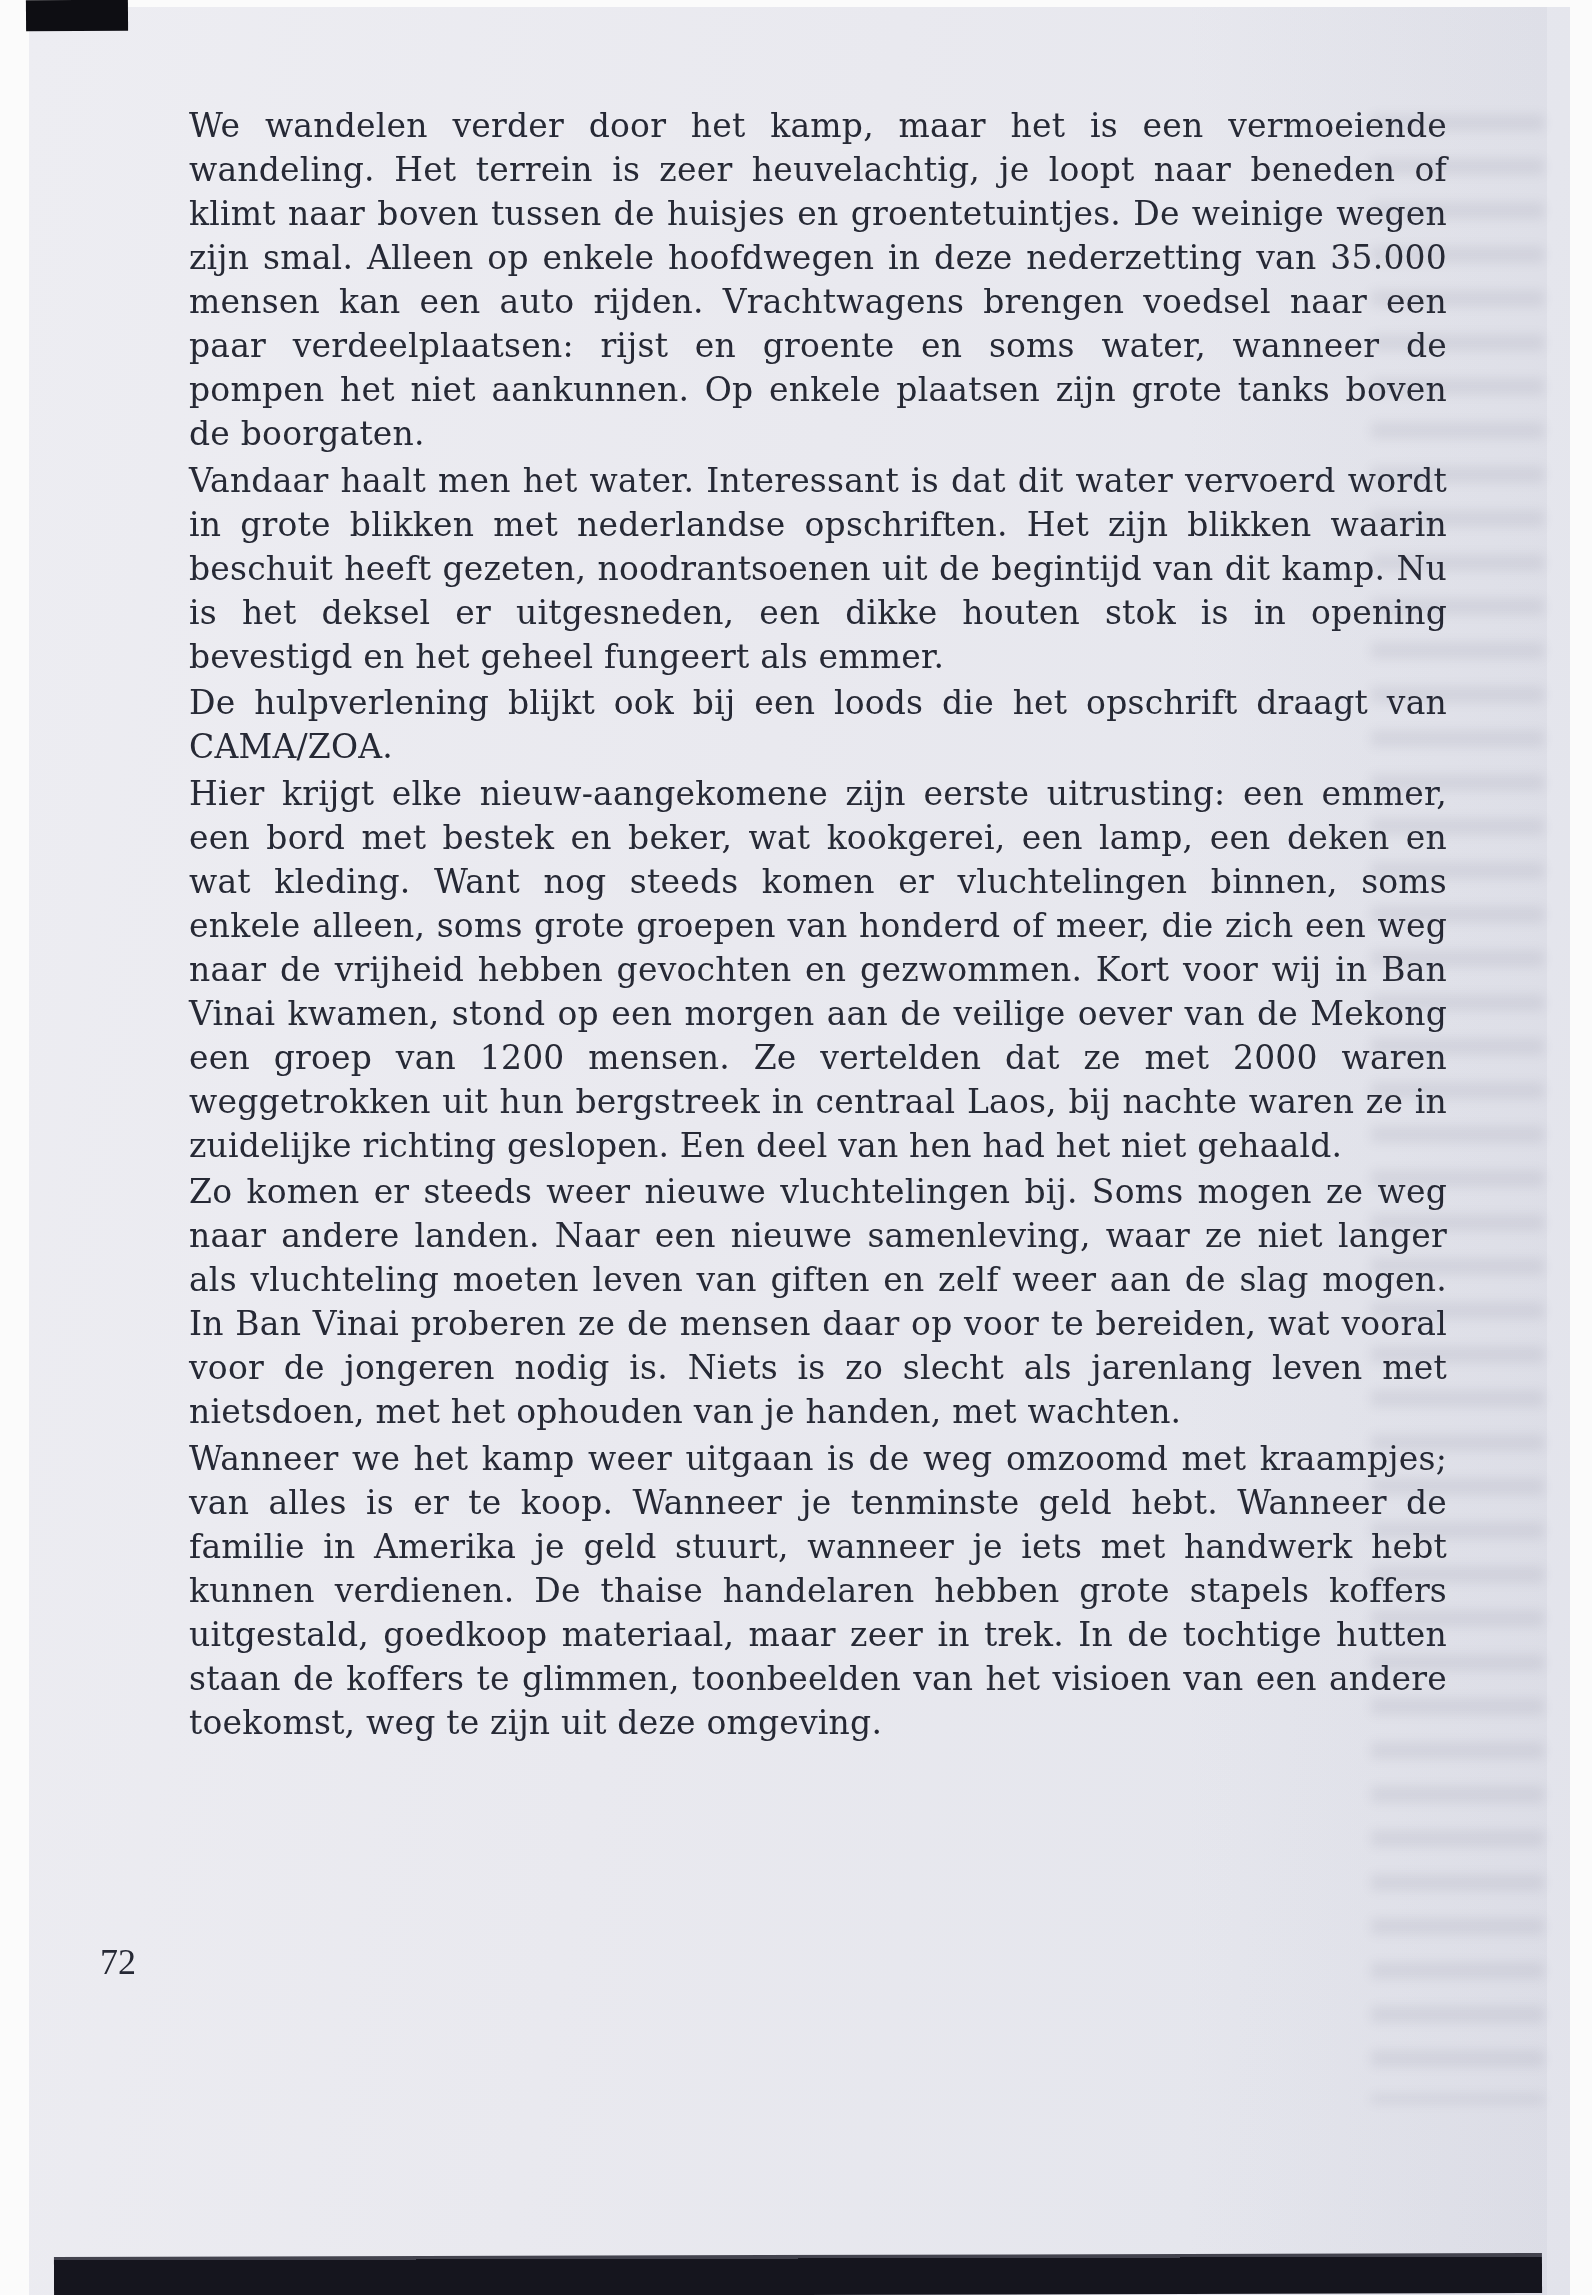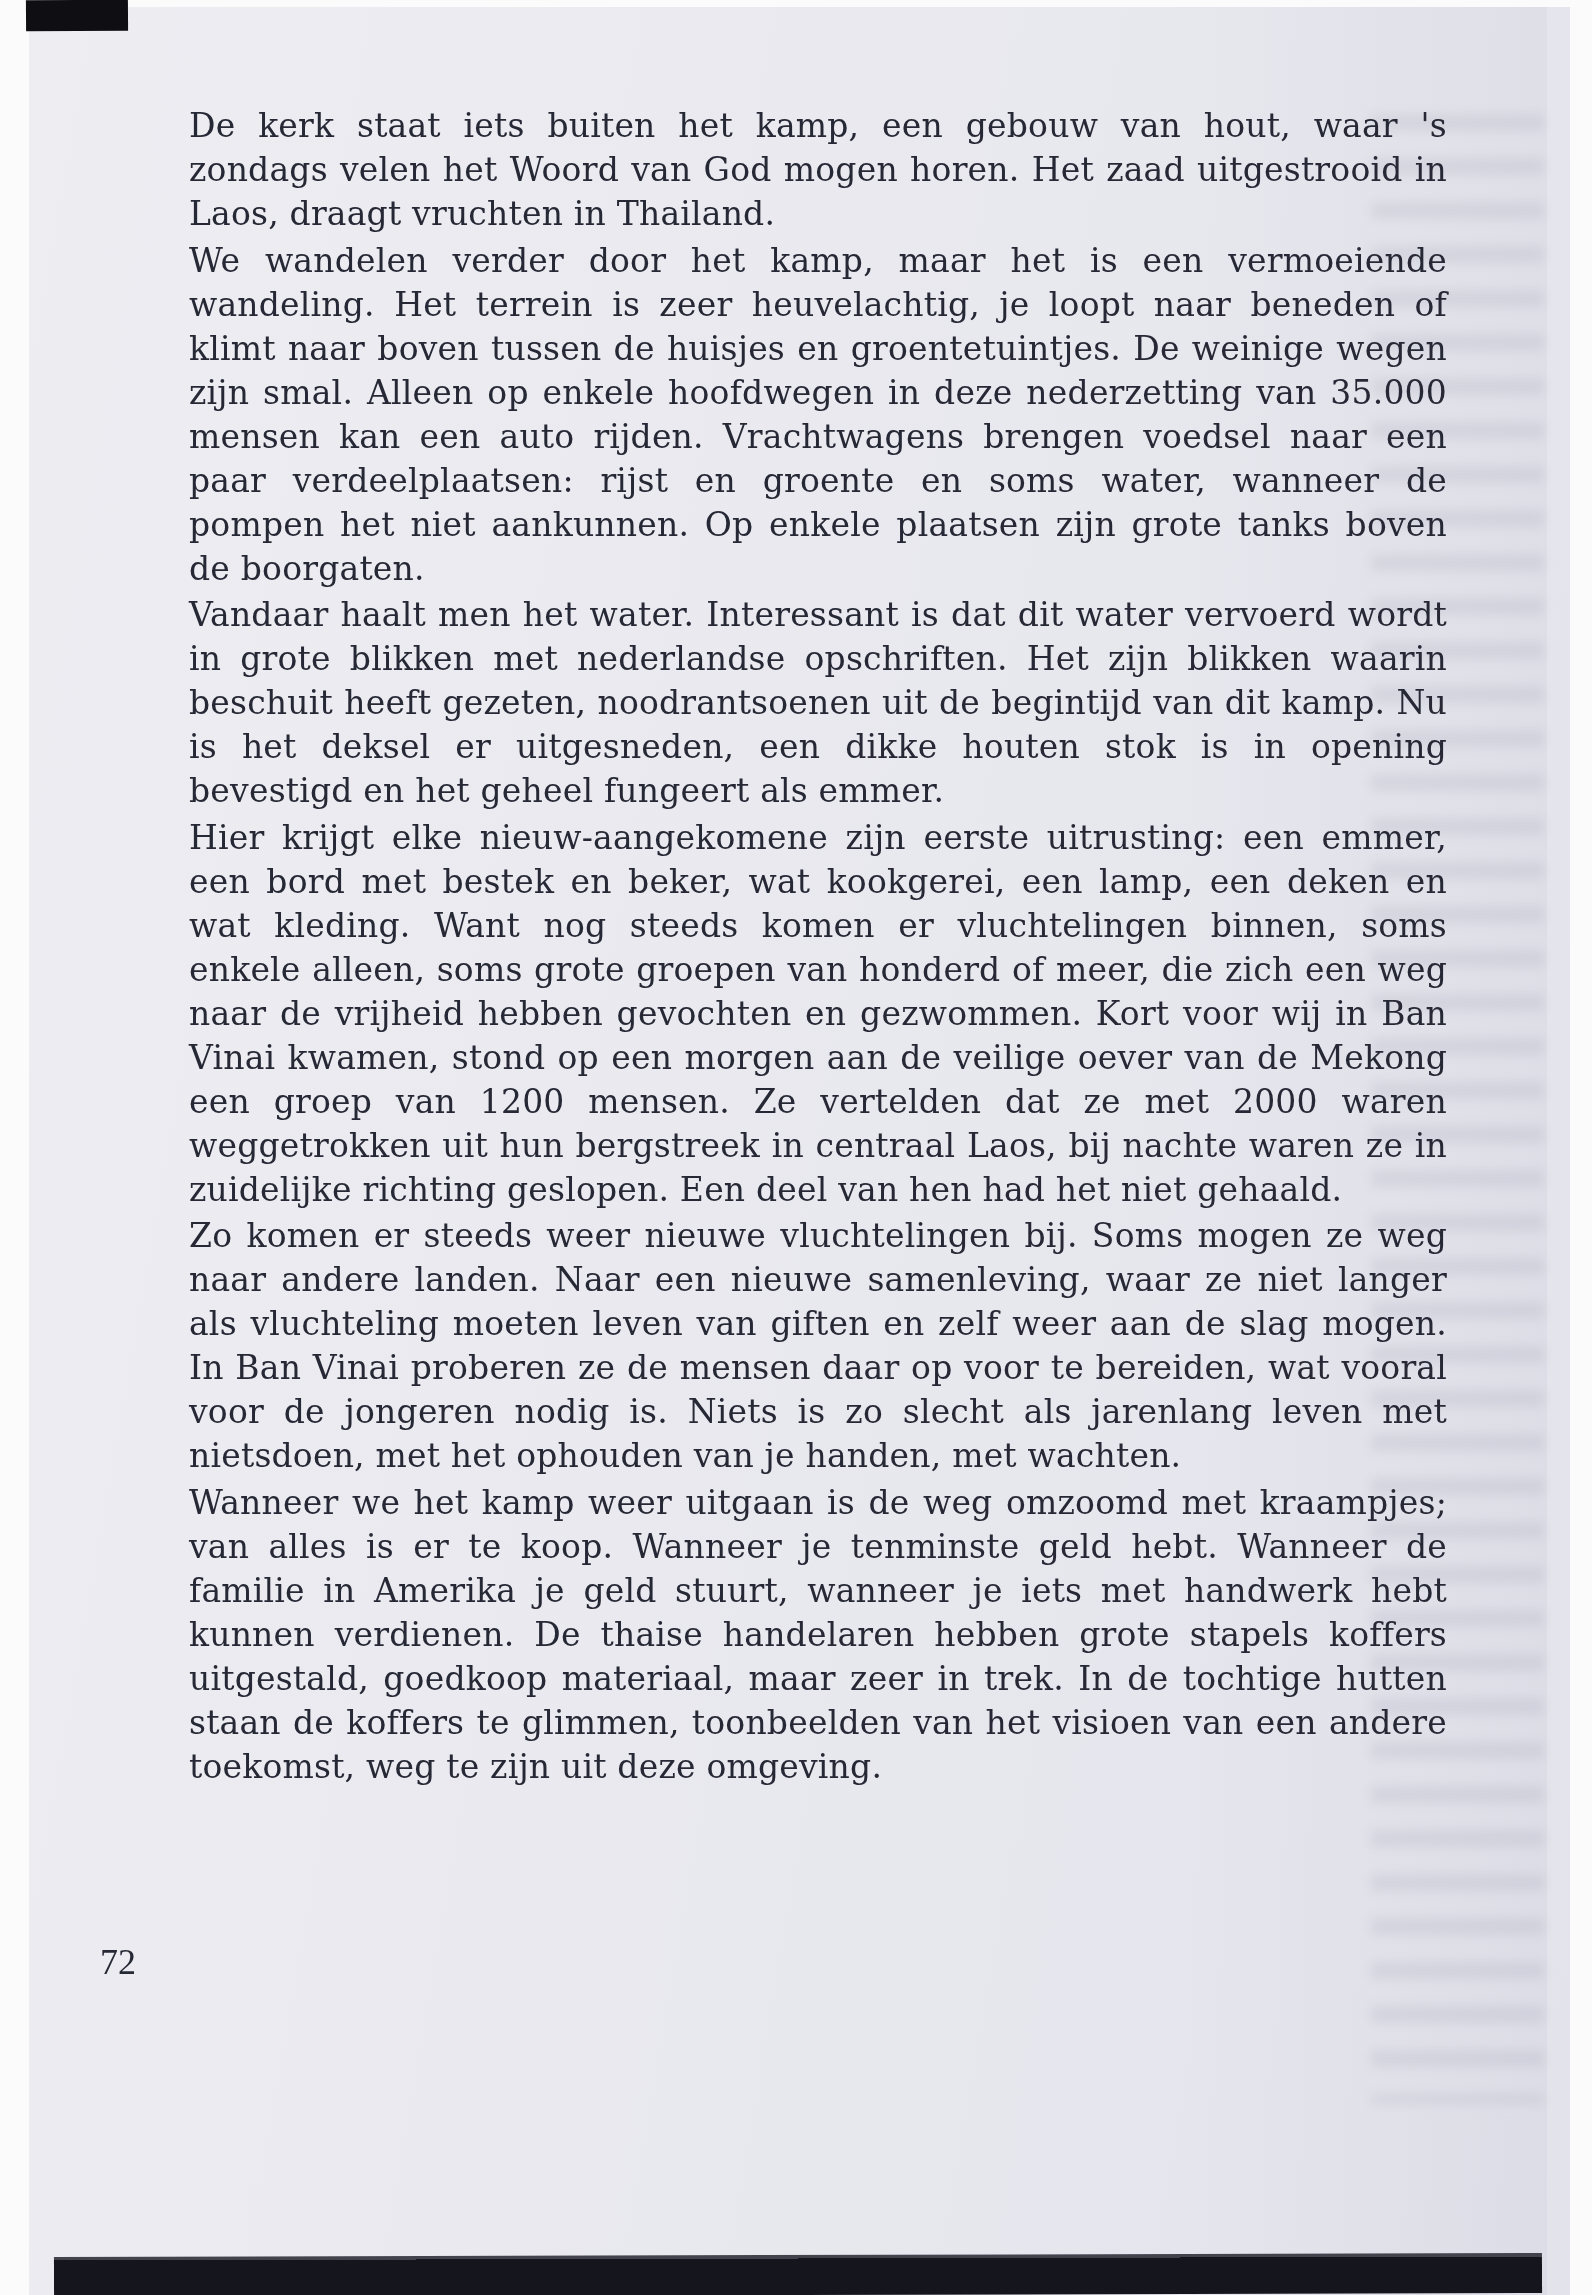--- a/index.html
+++ b/index.html
@@ -89,23 +89,23 @@
   }
 </style>
 </head>
 <body>
 
 <div class="scan-page">
   <div class="bleedthrough-wash"></div>
   <div class="bleedthrough-overlay"></div>
 
   <div class="text-block">
-    <p>De kerk staat iets buiten het kamp, een gebouw van hout, waar 's zondags velen het Woord van God mogen horen. Het zaad uitgestrooid in Laos, draagt vruchten in Thailand.</p>
     <p>We wandelen verder door het kamp, maar het is een vermoeiende wandeling. Het terrein is zeer heuvelachtig, je loopt naar beneden of klimt naar boven tussen de huisjes en groentetuintjes. De weinige wegen zijn smal. Alleen op enkele hoofdwegen in deze nederzetting van 35.000 mensen kan een auto rijden. Vrachtwagens brengen voedsel naar een paar verdeelplaatsen: rijst en groente en soms water, wanneer de pompen het niet aankunnen. Op enkele plaatsen zijn grote tanks boven de boorgaten.</p>
     <p>Vandaar haalt men het water. Interessant is dat dit water vervoerd wordt in grote blikken met nederlandse opschriften. Het zijn blikken waarin beschuit heeft gezeten, noodrantsoenen uit de begintijd van dit kamp. Nu is het deksel er uitgesneden, een dikke houten stok is in opening bevestigd en het geheel fungeert als emmer.</p>
+    <p>De hulpverlening blijkt ook bij een loods die het opschrift draagt van CAMA/ZOA.</p>
     <p>Hier krijgt elke nieuw-aangekomene zijn eerste uitrusting: een emmer, een bord met bestek en beker, wat kookgerei, een lamp, een deken en wat kleding. Want nog steeds komen er vluchtelingen binnen, soms enkele alleen, soms grote groepen van honderd of meer, die zich een weg naar de vrijheid hebben gevochten en gezwommen. Kort voor wij in Ban Vinai kwamen, stond op een morgen aan de veilige oever van de Mekong een groep van 1200 mensen. Ze vertelden dat ze met 2000 waren weggetrokken uit hun bergstreek in centraal Laos, bij nachte waren ze in zuidelijke richting geslopen. Een deel van hen had het niet gehaald.</p>
     <p>Zo komen er steeds weer nieuwe vluchtelingen bij. Soms mogen ze weg naar andere landen. Naar een nieuwe samenleving, waar ze niet langer als vluchteling moeten leven van giften en zelf weer aan de slag mogen. In Ban Vinai proberen ze de mensen daar op voor te bereiden, wat vooral voor de jongeren nodig is. Niets is zo slecht als jarenlang leven met nietsdoen, met het ophouden van je handen, met wachten.</p>
     <p>Wanneer we het kamp weer uitgaan is de weg omzoomd met kraampjes; van alles is er te koop. Wanneer je tenminste geld hebt. Wanneer de familie in Amerika je geld stuurt, wanneer je iets met handwerk hebt kunnen verdienen. De thaise handelaren hebben grote stapels koffers uitgestald, goedkoop materiaal, maar zeer in trek. In de tochtige hutten staan de koffers te glimmen, toonbeelden van het visioen van een andere toekomst, weg te zijn uit deze omgeving.</p>
   </div>
 
   <div class="page-number">72</div>
 </div>
 
 <div class="scan-mark-top-left"></div>
 <div class="scan-mark-bottom-bar"></div>

